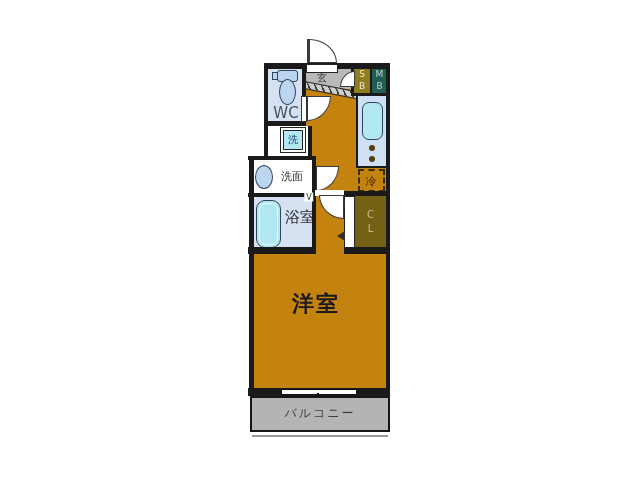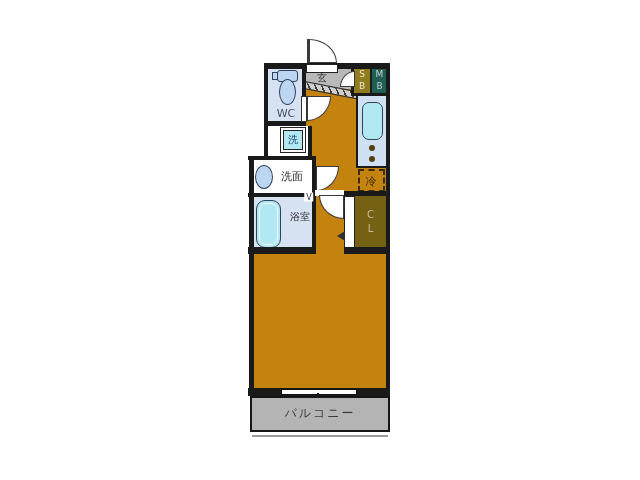--- a/index.html
+++ b/index.html
@@ -32,36 +32,36 @@
   <div class="fill" style="left:372px;top:66px;width:15px;height:28px;background:var(--meter_box_fill);"></div>
   <div class="stackedlbl" style="left:372px;top:66px;width:15px;height:28px;font-size:9px;line-height:12px;color:#c2d0cc;">
     <span>M</span>
     <span>B</span>
   </div>
 
   <div class="fill" style="left:268px;top:69px;width:34px;height:52px;background:var(--wet_room_fill);"></div>
   <div class="fill" style="left:277px;top:70px;width:21px;height:12px;background:var(--porcelain_fill);border:1px solid #31435c;border-radius:3px;box-sizing:border-box;"></div>
   <div class="fill" style="left:272px;top:72px;width:6px;height:8px;background:var(--porcelain_fill);border:1px solid #31435c;box-sizing:border-box;"></div>
   <div class="fill" style="left:279px;top:79px;width:17px;height:26px;background:var(--porcelain_fill);border:1px solid #31435c;border-radius:50%;box-sizing:border-box;"></div>
-  <div class="lbl" style="left:286px;top:113px;font-size:11px;color:#475060;">WC</div>
+  <div class="lbl" style="left:286px;top:113px;font-size:15px;color:#475060;">WC</div>
 
   <div class="fill" style="left:268px;top:126px;width:40px;height:30px;background:#ffffff;"></div>
   <div class="fill" style="left:280px;top:127px;width:26px;height:26px;background:#ffffff;border:1px solid #222;box-sizing:border-box;"></div>
   <div class="fill" style="left:283px;top:130px;width:20px;height:20px;background:var(--fixture_fill);border:1px solid #222;box-sizing:border-box;"></div>
   <div class="lbl" style="left:293px;top:140px;font-size:10px;color:#123c66;">洗</div>
 
   <div class="fill" style="left:252px;top:160px;width:60px;height:33px;background:#ffffff;"></div>
   <div class="fill" style="left:255px;top:165px;width:18px;height:24px;background:var(--porcelain_fill);border:1px solid #31435c;border-radius:50%;box-sizing:border-box;"></div>
   <div class="lbl" style="left:292px;top:176px;font-size:11px;">洗面</div>
 
   <div class="fill" style="left:252px;top:197px;width:60px;height:50px;background:var(--wet_room_fill);"></div>
   <div class="fill" style="left:256px;top:200px;width:25px;height:48px;background:var(--fixture_fill);border:1px solid #31435c;border-radius:9px;box-sizing:border-box;">
     <div style="position:absolute;left:2px;top:2px;right:2px;bottom:2px;border:1px solid #eef6fa;border-radius:7px;"></div>
   </div>
-  <div class="lbl" style="left:300px;top:217px;font-size:10px;">浴室</div>
+  <div class="lbl" style="left:300px;top:217px;font-size:15px;">浴室</div>
 
   <div class="fill" style="left:357px;top:96px;width:29px;height:71px;background:var(--kitchen_fill);"></div>
   <div class="fill" style="left:356px;top:96px;width:2px;height:71px;background:var(--wall);"></div>
   <div class="fill" style="left:356px;top:166px;width:30px;height:2px;background:var(--wall);"></div>
   <div class="fill" style="left:362px;top:102px;width:21px;height:38px;background:var(--fixture_fill);border:1px solid #31435c;border-radius:7px;box-sizing:border-box;"></div>
   <div class="fill" style="left:369px;top:145px;width:6px;height:6px;background:#54400f;border-radius:50%;"></div>
   <div class="fill" style="left:369px;top:156px;width:6px;height:6px;background:#54400f;border-radius:50%;"></div>
 
   <div class="fill" style="left:358px;top:169px;width:27px;height:23px;border:2px dashed #3a2e10;box-sizing:border-box;"></div>
   <div class="lbl" style="left:371px;top:181px;font-size:11px;color:#3a2a00;">冷</div>
@@ -111,14 +111,15 @@
 
   <div class="fill" style="left:281px;top:389px;width:76px;height:6px;background:#ffffff;border:1px solid #111;box-sizing:border-box;"></div>
   <div class="fill" style="left:317px;top:393px;width:2px;height:5px;background:#111;"></div>
 
   <div class="fill" style="left:250px;top:396px;width:140px;height:36px;background:var(--balcony_fill);border:2px solid #161616;box-sizing:border-box;"></div>
   <div class="fill" style="left:252px;top:435px;width:136px;height:2px;background:#9a9a9a;"></div>
   <div class="lbl" style="left:320px;top:413px;font-size:12px;letter-spacing:2px;color:#3c3c3c;">バルコニー</div>
 
   <div class="lbl" style="left:322px;top:78px;font-size:10px;color:#333;">玄</div>
 
+  <div class="lbl" style="left:316px;top:304px;font-size:22px;font-weight:600;letter-spacing:2px;color:#1b1b1b;">洋室</div>
 
 </div>
 
 </body></html>

